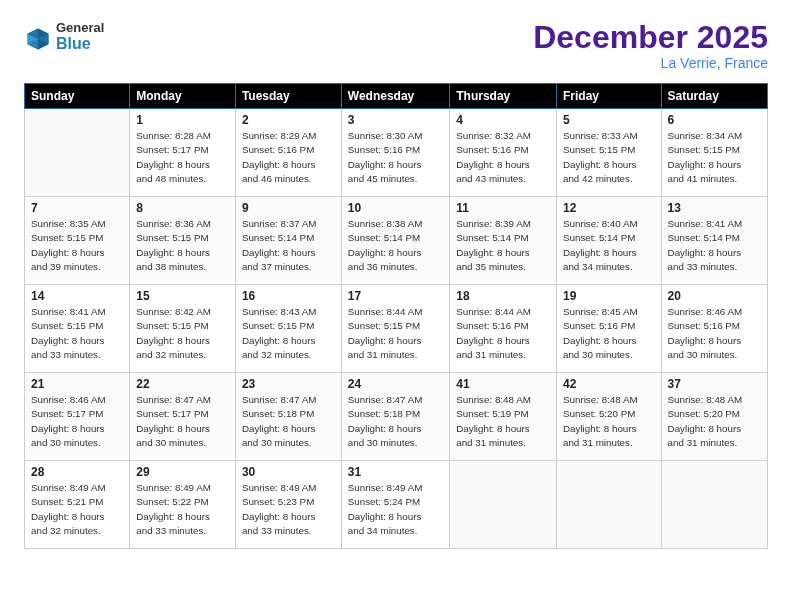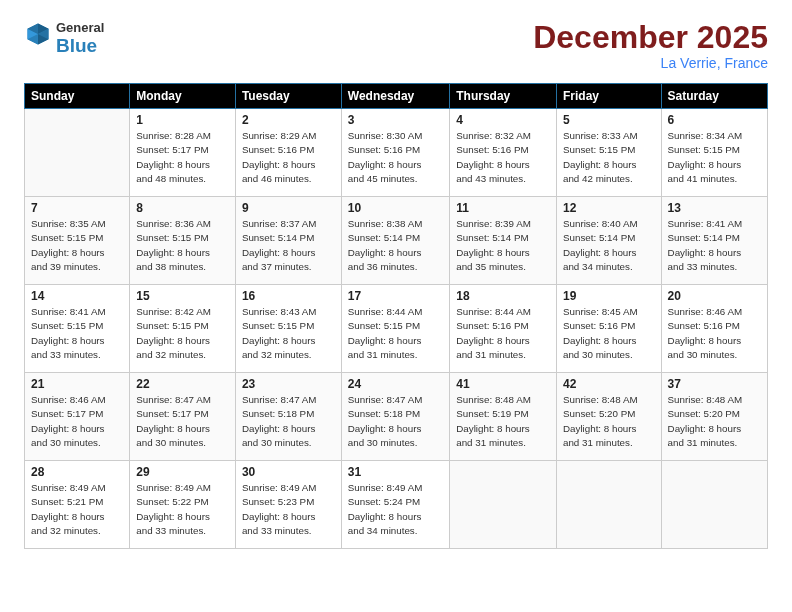--- a/index.html
+++ b/index.html
@@ -17,34 +17,34 @@
       background: #fff;
     }
     .header {
       display: flex;
       justify-content: space-between;
       align-items: flex-start;
       margin-bottom: 12px;
     }
     .logo {
       display: flex;
-      align-items: flex-start;
+      align-items: flex-end;
       gap: 4px;
     }
     .logo-icon {
       width: 28px;
       height: 28px;
     }
     .title-block {
       text-align: right;
     }
     .month-title {
       font-size: 32px;
       font-weight: bold;
-      color: #7f1d1d;
+      color: #4c1d95;
       line-height: 1.1;
     }
     .location {
       font-size: 14px;
       color: #3b82f6;
     }
     .calendar {
       width: 100%;
       border-collapse: collapse;
       font-size: 10.5px;
@@ -93,21 +93,21 @@
         <polygon points="16,4 28,10 28,22 16,28 4,22 4,10" fill="#2980b9"></polygon>
         <polygon points="16,4 28,10 16,16" fill="#1a5e8a"></polygon>
         <polygon points="28,10 28,22 16,16" fill="#2471a3"></polygon>
         <polygon points="16,28 28,22 16,16" fill="#1a5e8a"></polygon>
         <polygon points="4,22 16,28 16,16" fill="#2980b9"></polygon>
         <polygon points="4,10 4,22 16,16" fill="#3498db"></polygon>
         <polygon points="16,4 4,10 16,16" fill="#2471a3"></polygon>
       </svg>
       <div>
         <div style="font-size:13px;font-weight:bold;color:#333;">General</div>
-        <div style="font-size:19px;font-weight:bold;color:#2980b9;">Blue</div>
+        <div style="font-size:16px;font-weight:bold;color:#2980b9;">Blue</div>
       </div>
     </div>
     <div class="title-block">
       <div class="month-title">December 2025</div>
       <div class="location">La Verrie, France</div>
     </div>
   </div>
 
   <table class="calendar">
     <thead>

